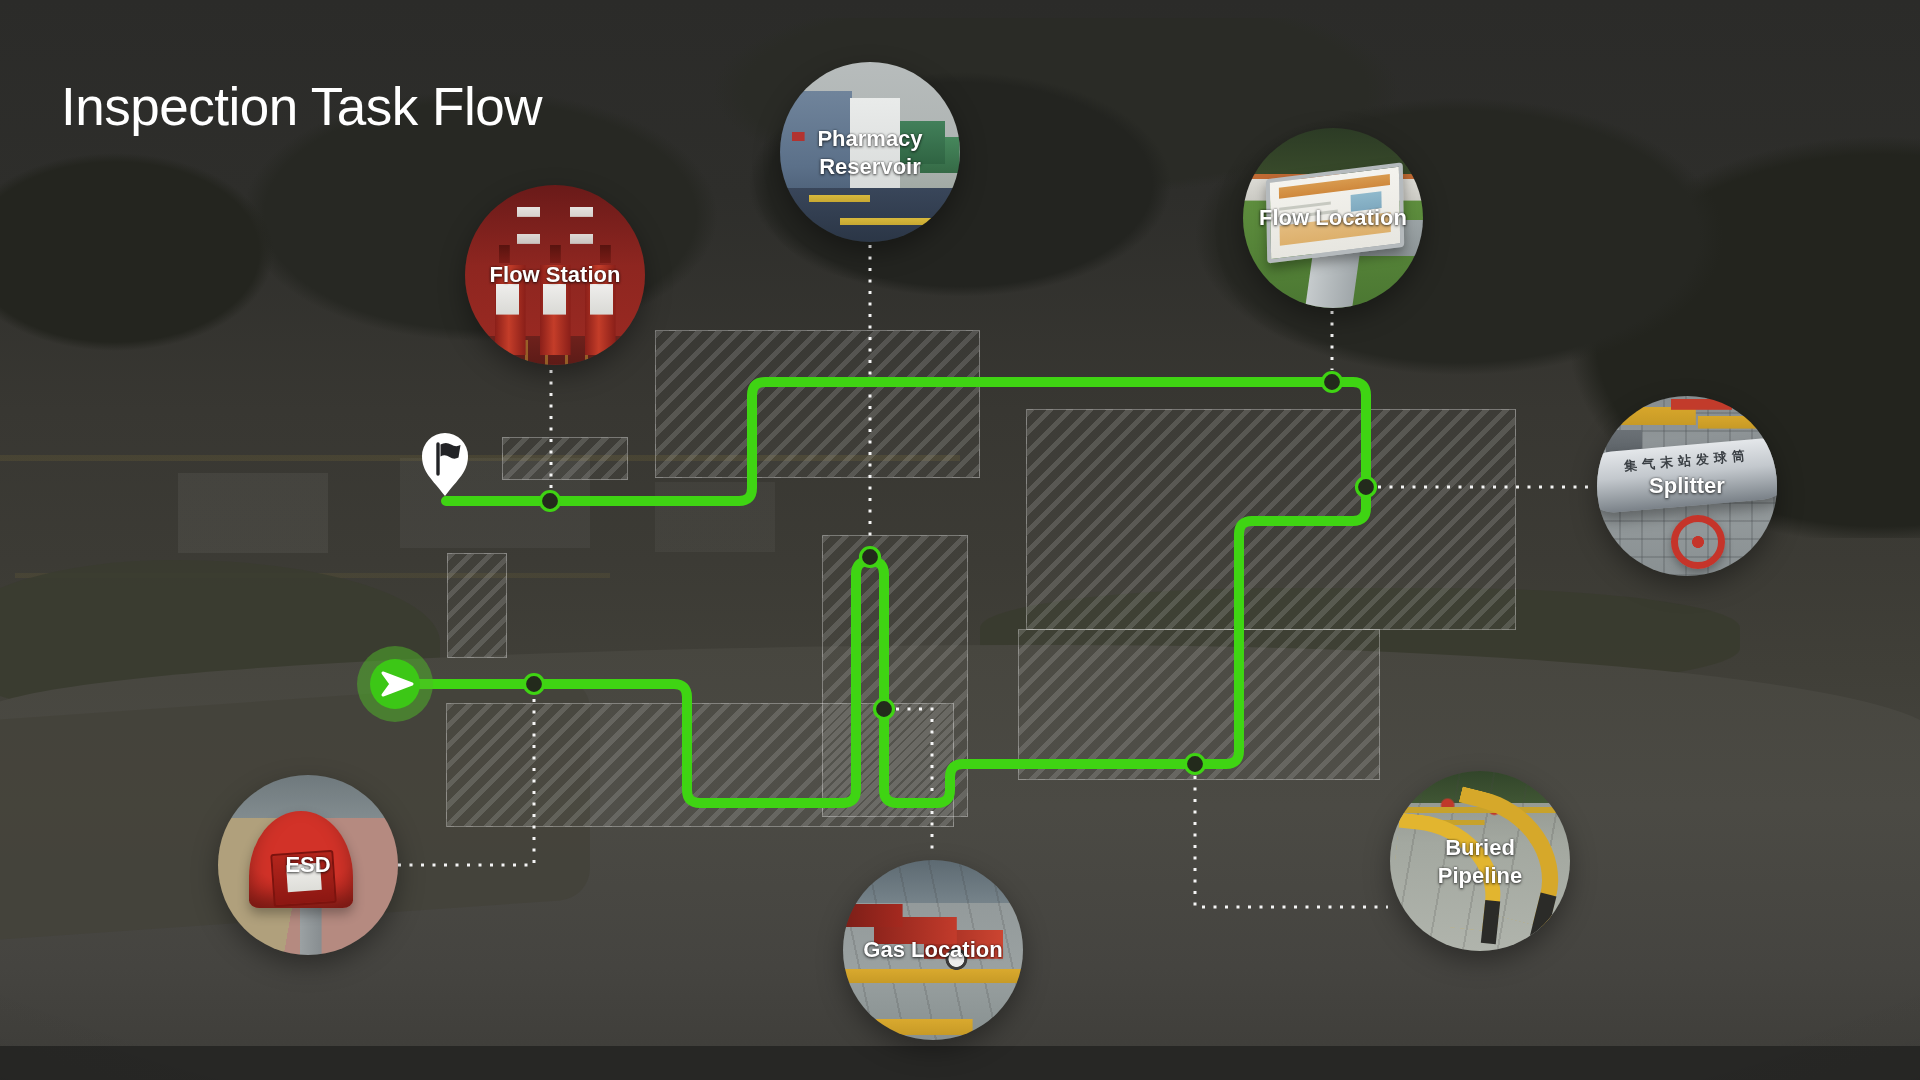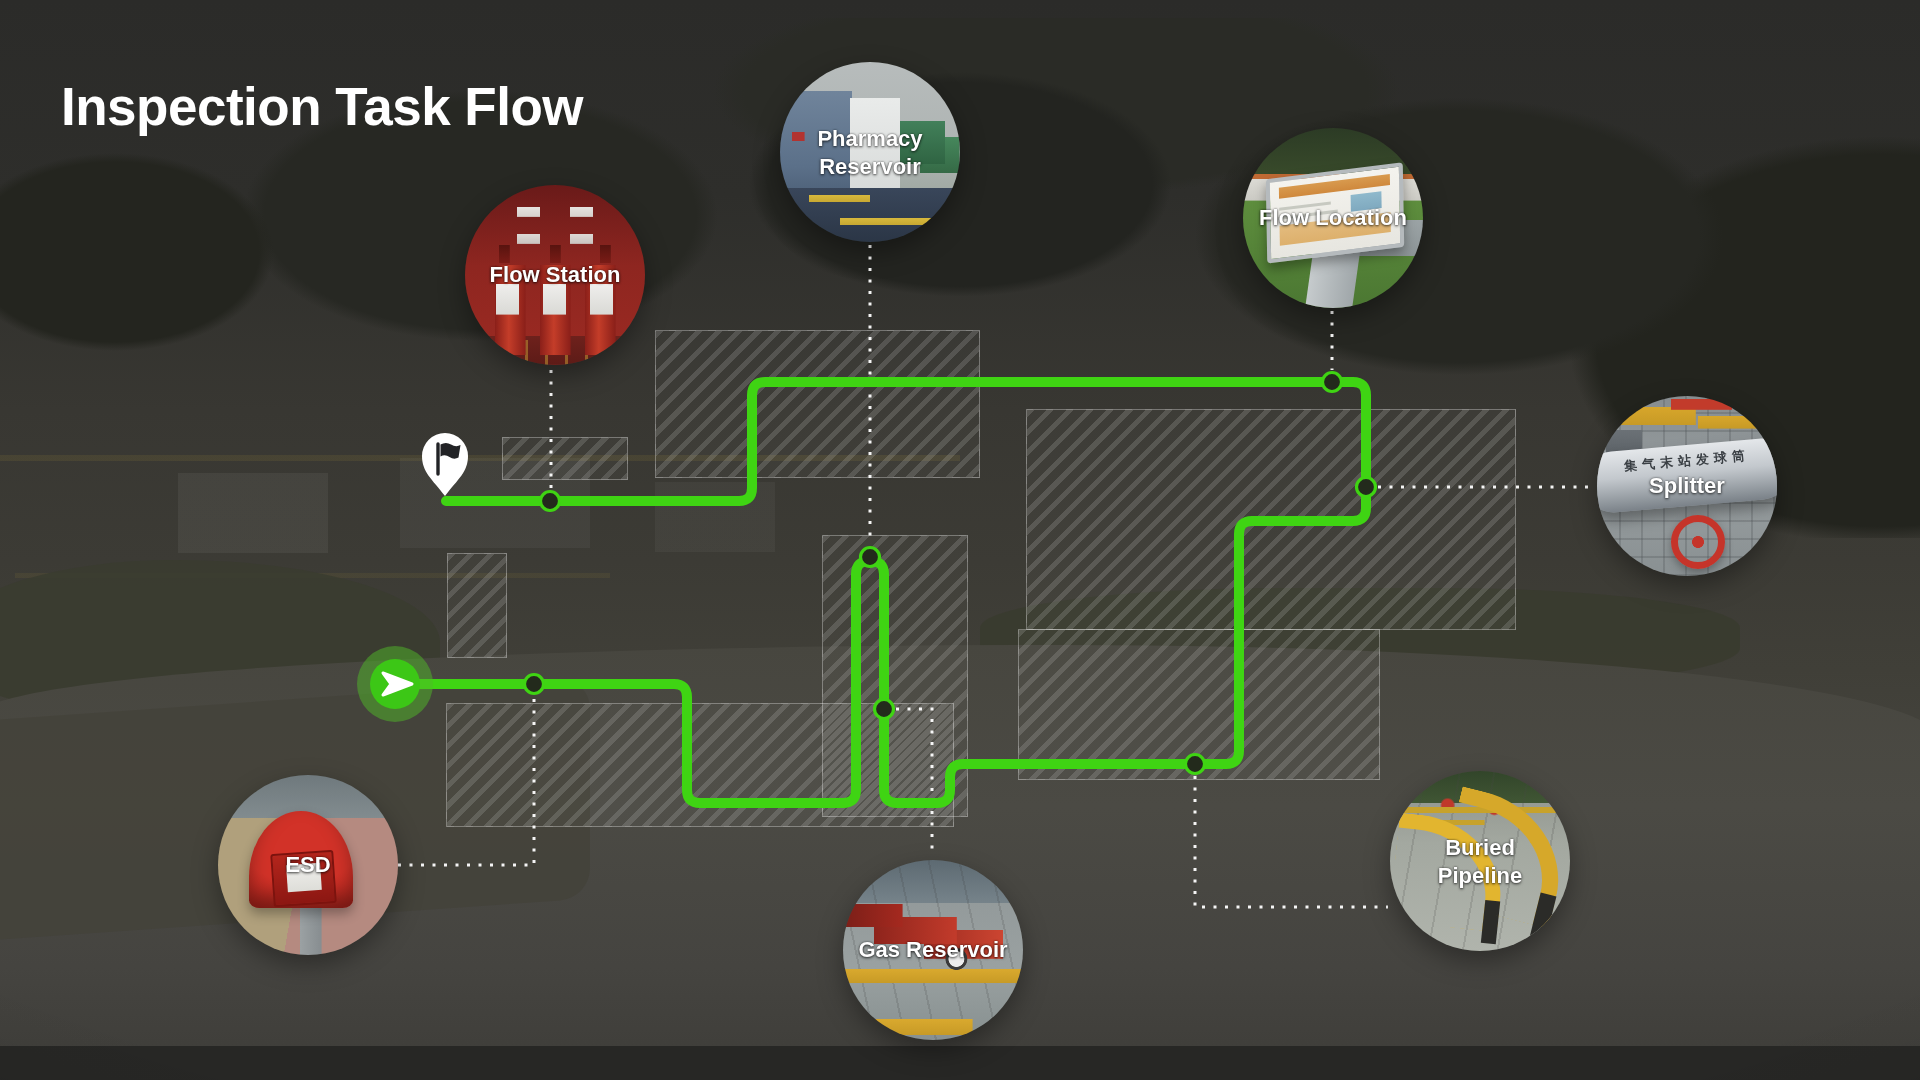--- a/index.html
+++ b/index.html
@@ -156,21 +156,21 @@
     linear-gradient(180deg,#32452a,#405634) no-repeat 50% 0%/100% 18%,
     linear-gradient(180deg,#8b9089 0%,#a3a8a0 40%,#b0b4ac 100%);}
   .pipe{position:absolute;width:52%;height:52%;
     border-top:15px solid #e2b52f;border-right:15px solid #e2b52f;
     border-top-right-radius:90px 80px;}
   .pipe::after{content:"";position:absolute;right:-15px;bottom:-12px;width:15px;height:46%;background:#2b2b28;}
   .pipe-1{left:2%;top:26%;transform:rotate(6deg);}
   .pipe-2{left:34%;top:18%;transform:rotate(14deg) scale(1.08);border-color:#d6a82a;}
   
   .title{position:absolute;left:61px;top:40px;z-index:5;color:#fff;
-    font-size:53px;font-weight:700;letter-spacing:-0.5px;}
+    font-size:53px;font-weight:400;letter-spacing:-0.5px;}
 </style>
 </head>
 <body>
 
 <div class="stage">
 
   <div class="bg">
     <div class="bg-base"></div>
     <div class="bg-trees"></div>
     <div class="bg-pipes"></div>
@@ -248,21 +248,21 @@
     <span class="node-label">Splitter</span>
   </div>
 
   <div class="node" style="left:218px;top:775px;">
     <div class="photo ph-esd"></div>
     <span class="node-label">ESD</span>
   </div>
 
   <div class="node" style="left:843px;top:860px;">
     <div class="photo ph-gas"></div>
-    <span class="node-label">Gas Reservoir</span>
+    <span class="node-label">Gas Location</span>
   </div>
 
   <div class="node" style="left:1390px;top:771px;">
     <div class="photo ph-buried">
       <span class="pipe pipe-1"></span>
       <span class="pipe pipe-2"></span>
     </div>
     <span class="node-label">Buried Pipeline</span>
   </div>
 

